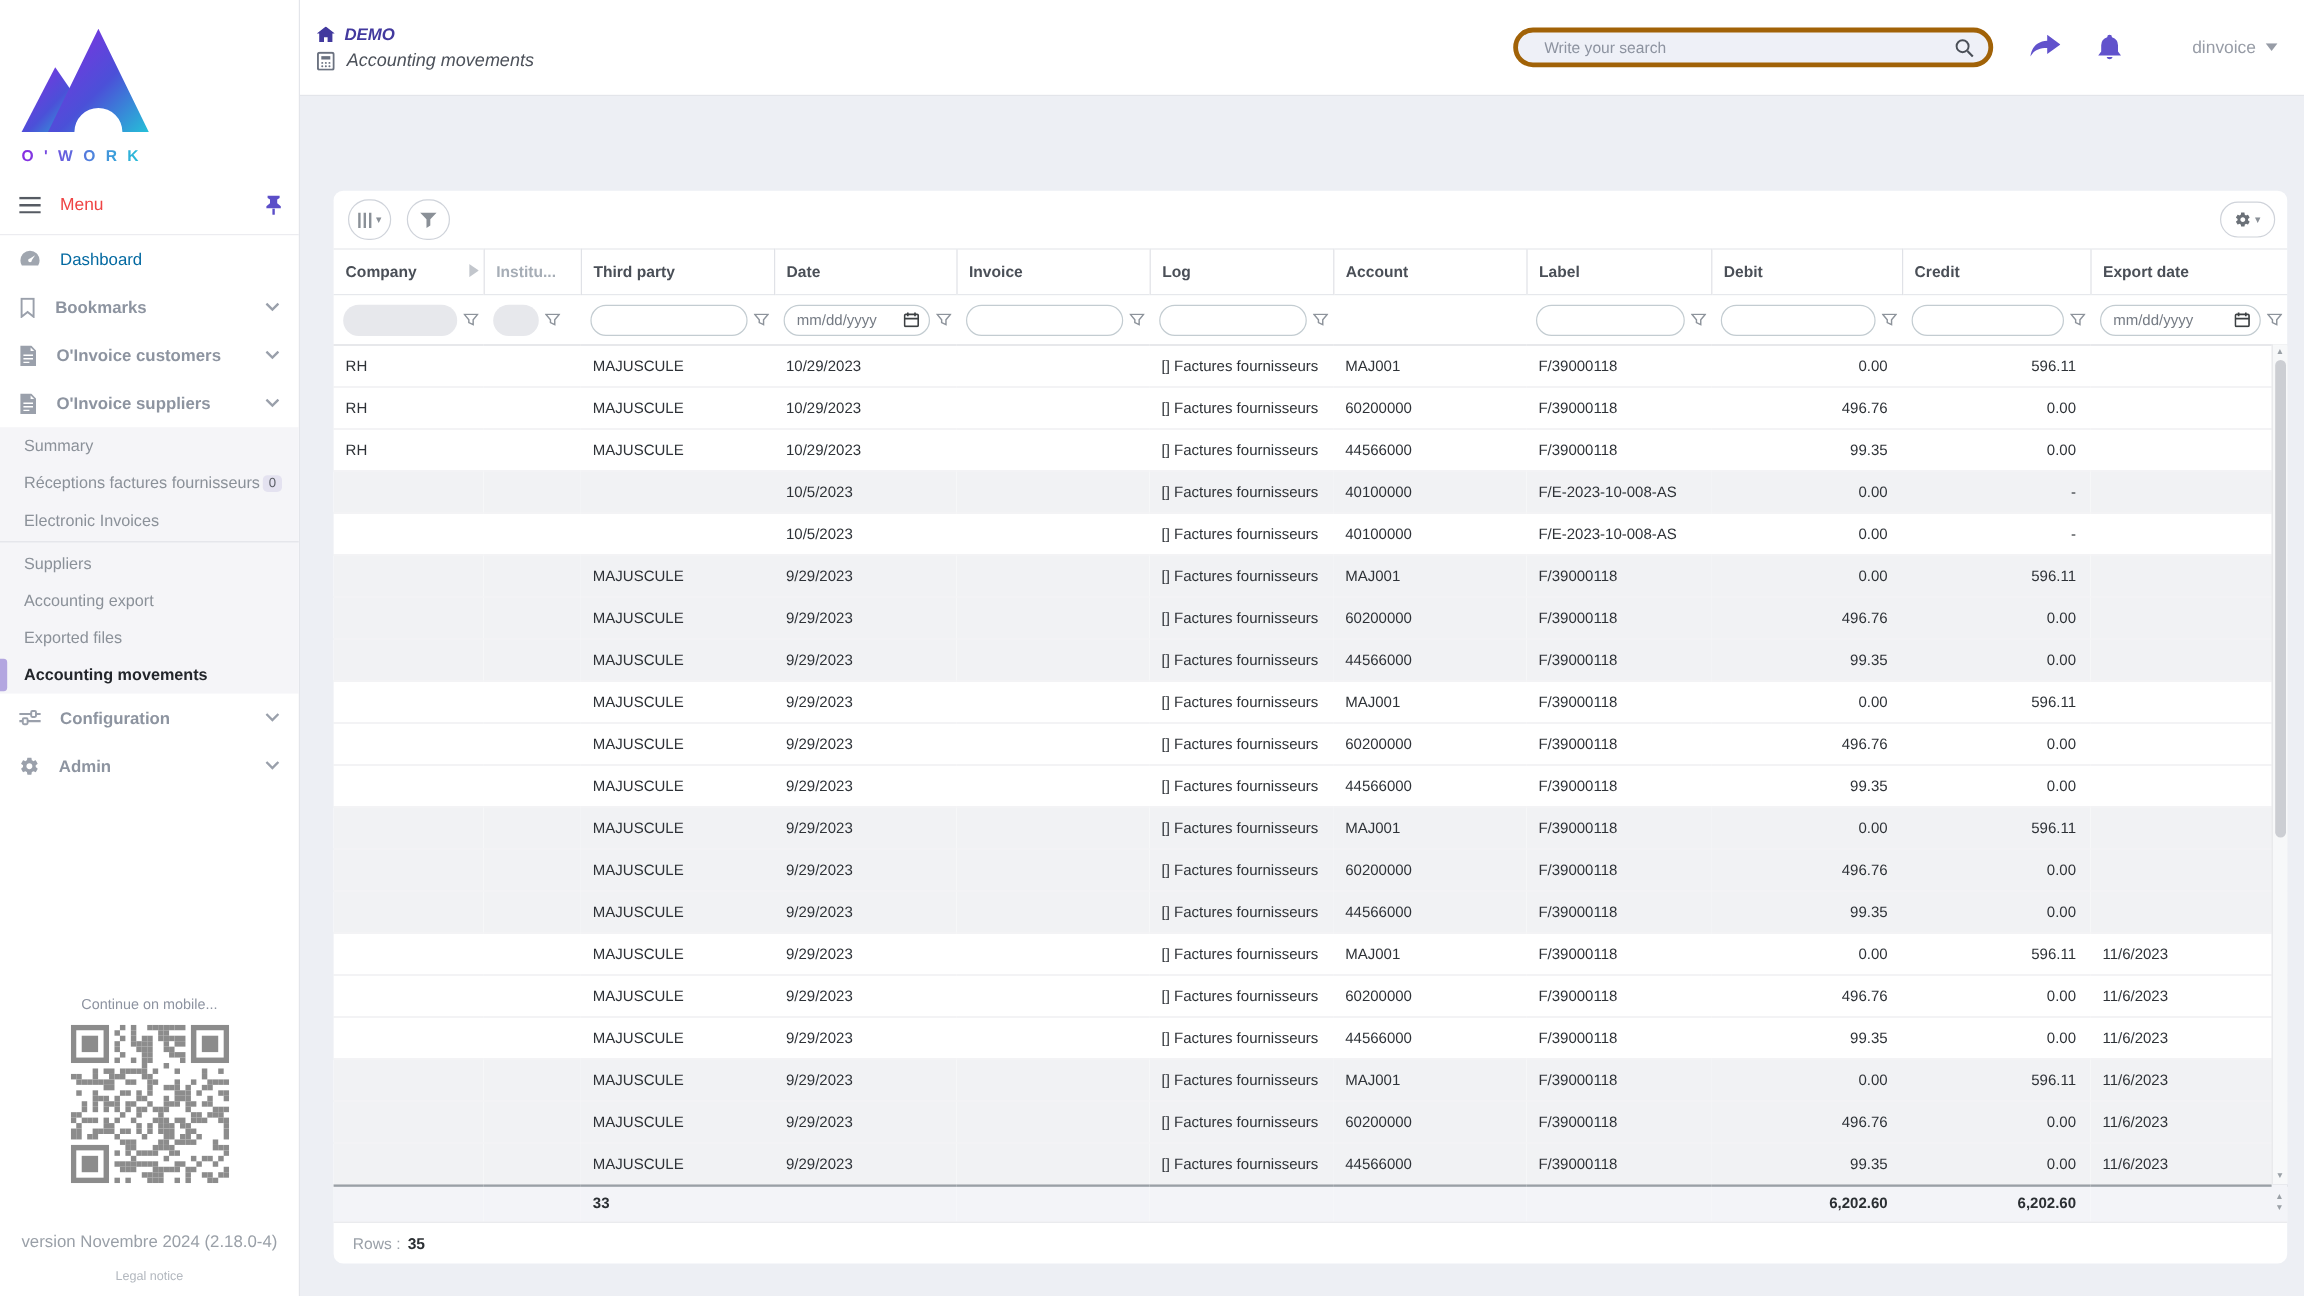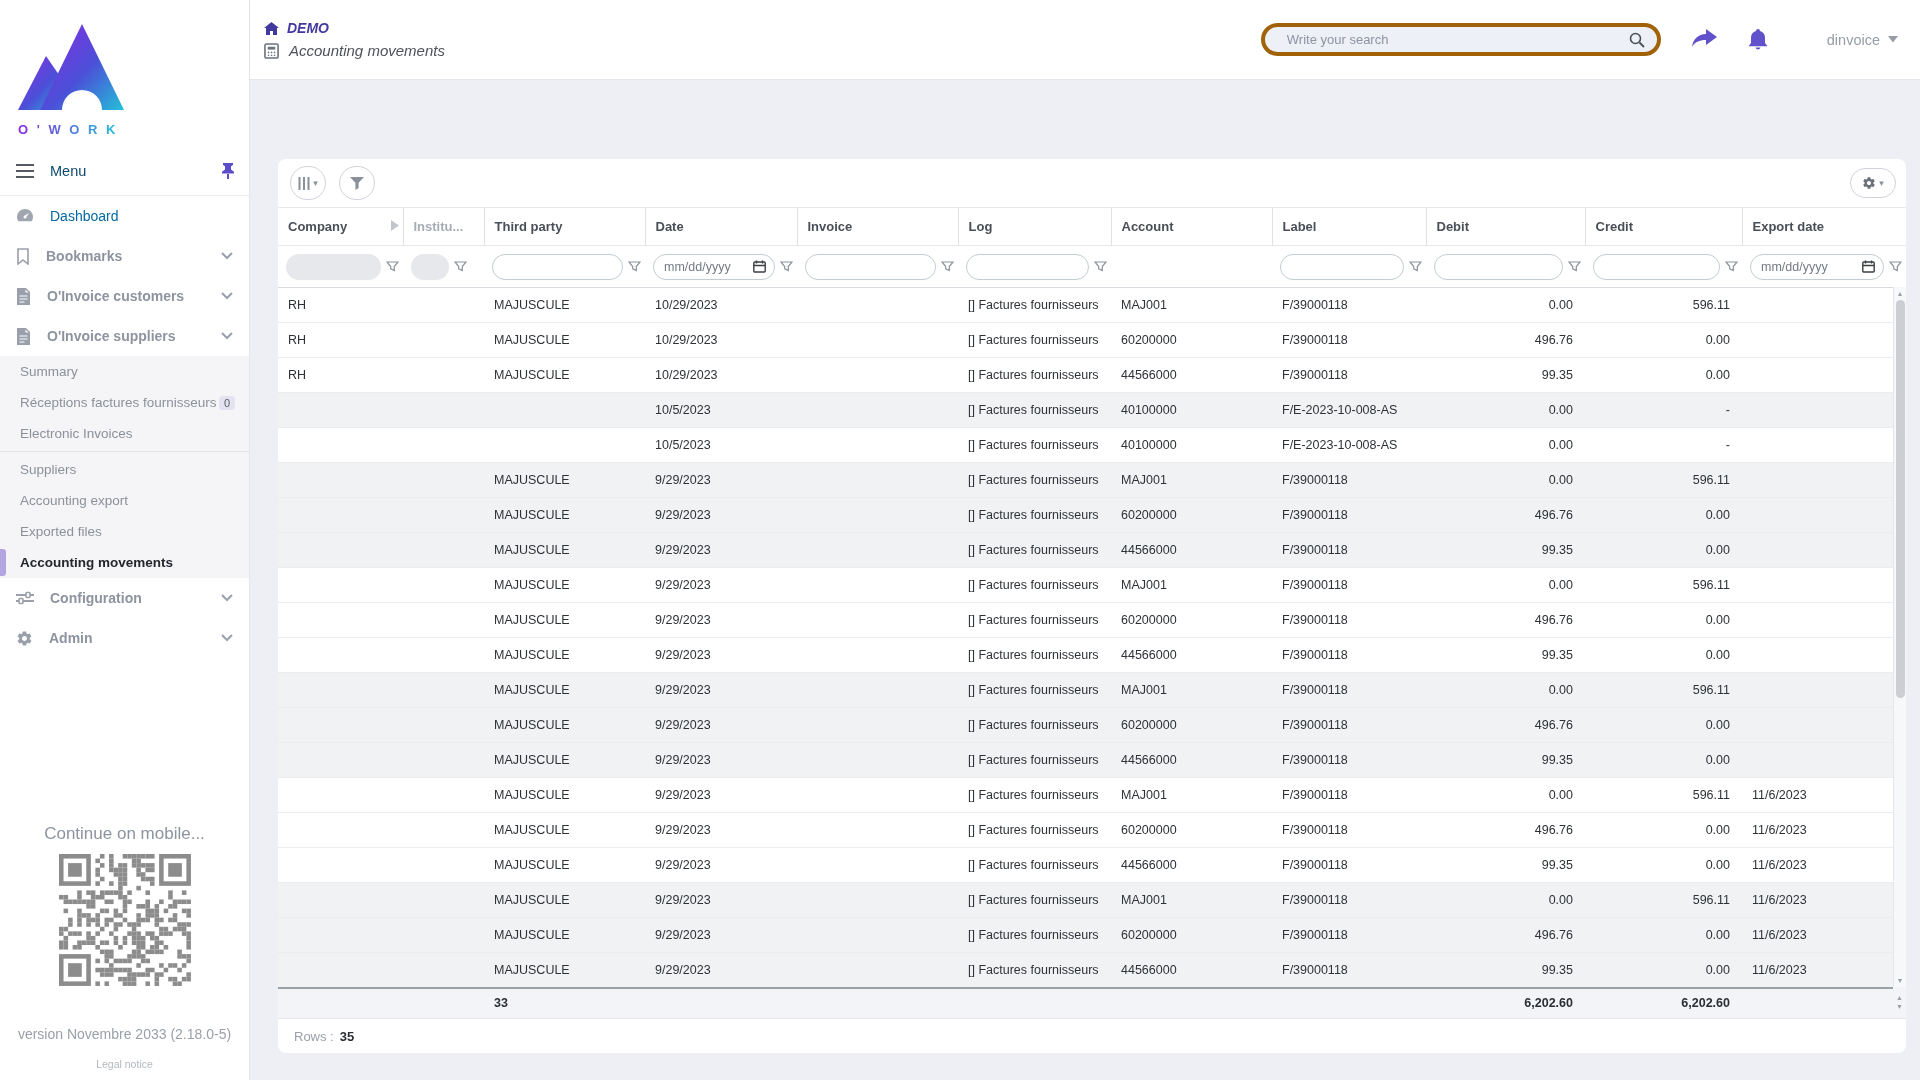--- a/index.html
+++ b/index.html
@@ -2,40 +2,40 @@
 <html><head>
 <meta charset="utf-8">
 <style>
   * { margin:0; padding:0; box-sizing:border-box; }
   html,body { width:1920px; height:1080px; overflow:hidden; font-family:"Liberation Sans", sans-serif; background:#edeff4; }
   .root { display:flex; width:100%; height:100%; }
 
   
   .sidebar { width:250px; min-width:250px; background:#fff; border-right:1px solid #e3e5ea; display:flex; flex-direction:column; height:100%; }
   .logo-wrap { padding:12px 0 6px 16px; height:146px; }
-  .menu-row { height:50px; display:flex; align-items:center; padding:0 14px 0 16px; border-bottom:1px solid #ececf0; color:#0c4a6e; }
+  .menu-row { height:50px; display:flex; align-items:center; padding:0 14px 0 16px; border-bottom:1px solid #ececf0; color:#ef4444; }
   .menu-row .mlabel { margin-left:16px; font-size:14.5px; }
   .menu-row .pin { margin-left:auto; color:#5b4ec8; }
   .nav-item { height:40px; display:flex; align-items:center; padding:0 16px; color:#8d94a0; font-size:14px; cursor:pointer; }
   .nav-item.bold { font-weight:bold; }
   .nav-item .nlabel { margin-left:16px; }
   .nav-item .chev { margin-left:auto; color:#9aa0ab; }
   .nav-item.light { color:#0369a1; }
   .submenu { background:#f5f5f8; }
   .sub-item { height:31px; display:flex; align-items:center; padding:0 14px 0 20px; color:#8b9199; font-size:13.5px; cursor:pointer; position:relative; }
   .sub-item .badge { margin-left:auto; background:#e4e2f0; color:#5d6068; font-size:11px; border-radius:4px; padding:1px 5px; }
   .sub-divider { border-top:1px solid #e2e3e8; margin:2px 0; }
   .sub-item.active { color:#23262b; font-weight:bold; }
   .sub-item.active::before { content:""; position:absolute; left:0; top:2px; bottom:2px; width:6px; background:#b3a6e0; border-radius:0 3px 3px 0; }
   .grad-item { height:52px; display:flex; align-items:center; padding:0 16px; color:#fff; font-weight:bold; font-size:14px;
     background:linear-gradient(100deg,#8a22d8 0%,#5b50d6 48%,#21b4cd 100%); border-radius:0 16px 16px 0; cursor:pointer; }
   .grad-item .nlabel { margin-left:16px; }
   .grad-item .chev { margin-left:auto; color:#fff; }
   .side-bottom { margin-top:auto; text-align:center; padding-bottom:10px; }
-  .mobile-hint { color:#8d93a0; font-size:17px; margin:14px 0 10px; }
+  .mobile-hint { color:#8d93a0; font-size:12px; margin:14px 0 10px; }
   .qr-box { width:132px; height:132px; margin:0 auto; }
   .version { color:#9aa0a8; font-size:14px; margin-top:40px; }
   .legal { color:#b3b8bf; font-size:10.5px; margin-top:16px; }
 
   
   .main { flex:1; display:flex; flex-direction:column; height:100%; }
   .topbar { height:80px; background:#fff; border-bottom:1px solid #e3e5ea; display:flex; align-items:center; padding:0 22px 0 14px; }
   .crumbs { display:flex; flex-direction:column; gap:6px;font-style:italic; }
   .crumb1 { display:flex; align-items:center; gap:8px; color:#42399e; font-weight:bold; font-size:14px; }
   .crumb2 { display:flex; align-items:center; gap:10px; color:#4d525b; font-size:15px; }
@@ -540,21 +540,21 @@
             <rect x="4.55" y="4.55" width="22.75" height="22.75" fill="#fff"></rect>
             <rect x="9.1" y="9.1" width="13.649999999999999" height="13.649999999999999" fill="#8c8c8c"></rect>
             <rect x="100.1" y="0" width="31.849999999999998" height="31.849999999999998" fill="#8c8c8c"></rect>
             <rect x="104.64999999999999" y="4.55" width="22.75" height="22.75" fill="#fff"></rect>
             <rect x="109.19999999999999" y="9.1" width="13.649999999999999" height="13.649999999999999" fill="#8c8c8c"></rect>
             <rect x="0" y="100.1" width="31.849999999999998" height="31.849999999999998" fill="#8c8c8c"></rect>
             <rect x="4.55" y="104.64999999999999" width="22.75" height="22.75" fill="#fff"></rect>
             <rect x="9.1" y="109.19999999999999" width="13.649999999999999" height="13.649999999999999" fill="#8c8c8c"></rect>
           </svg>
         </div>
-      <div class="version">version Novembre 2033 (2.18.0-5)</div>
+      <div class="version">version Novembre 2024 (2.18.0-4)</div>
       <div class="legal">Legal notice</div>
     </div>
   </aside>
 
   <div class="main">
     <header class="topbar">
       <div class="crumbs">
         <div class="crumb1">
           <span style="display:flex;">
             <svg width="15" height="13" viewBox="0 0 15 13">

